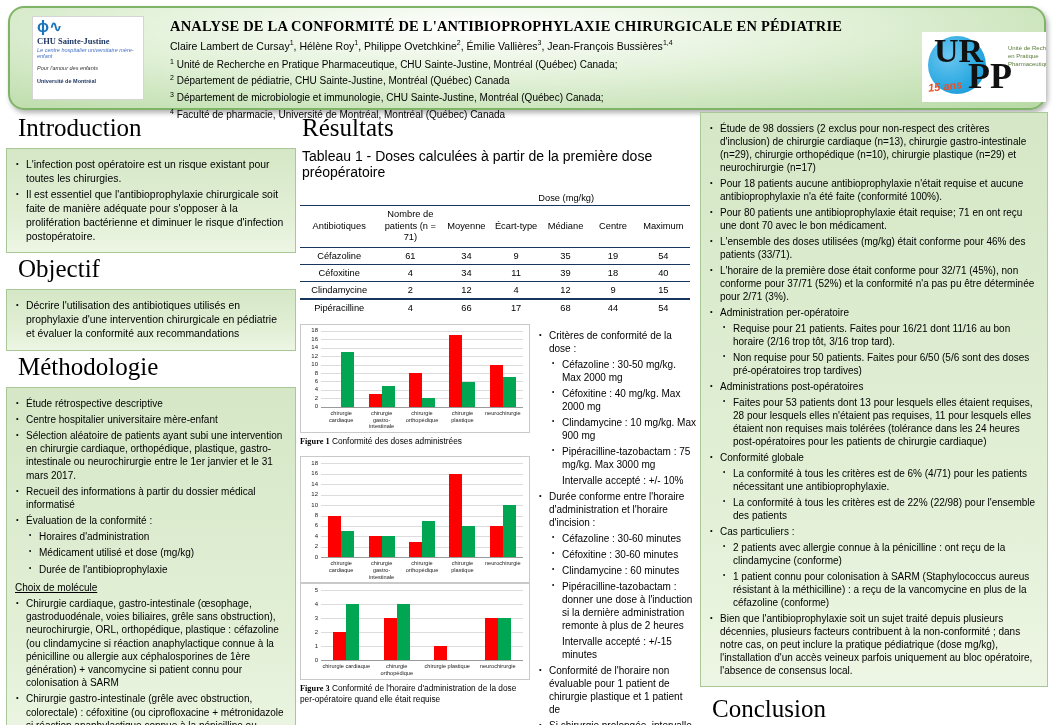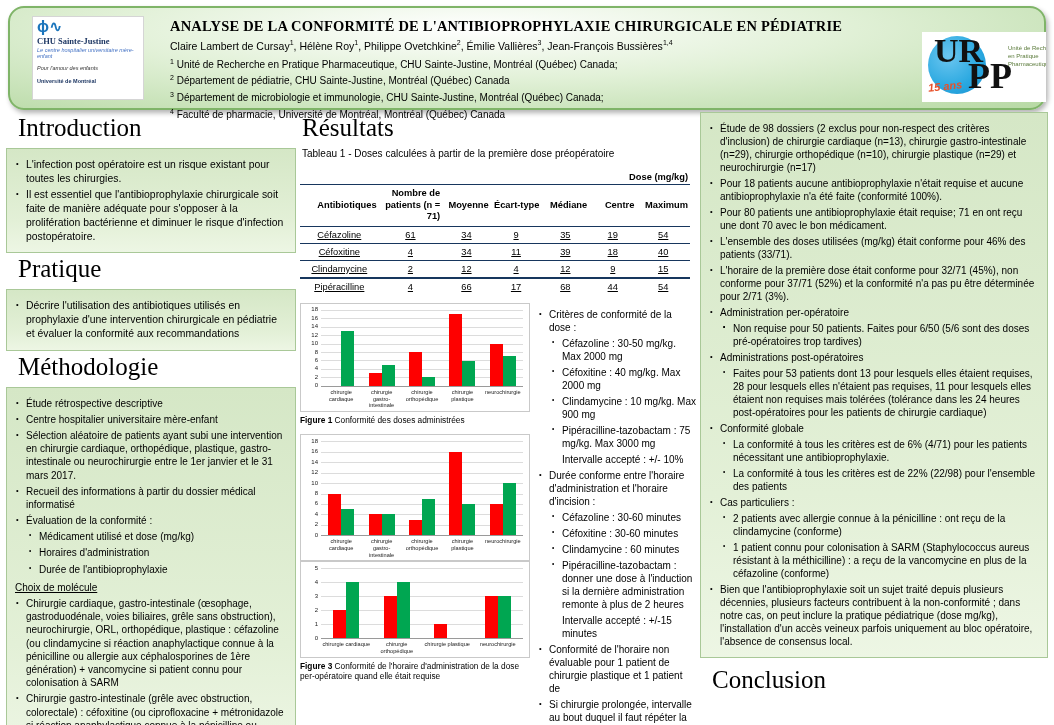--- a/index.html
+++ b/index.html
@@ -29,43 +29,43 @@
   .cols{position:absolute;left:0;top:112px;width:1054px;box-sizing:border-box;padding:0 6px;display:grid;grid-template-columns:290px 396px 348px;gap:4px;}
   h2.sec{font-family:"Liberation Serif","DejaVu Serif",serif;font-weight:400;font-size:25px;margin:2px 0 6px 12px;}
   .greenbox{background:linear-gradient(180deg,#d5e7c6 0%,#e3f0d7 70%,#edf6e4 100%);border:1px solid #a9c898;padding:6px 8px;box-sizing:border-box;font-size:10.4px;line-height:1.32;}
   .li{position:relative;padding-left:11px;margin:3px 0;}
   .li .blt{position:absolute;left:1px;top:1px;font-size:7.5px;}
   .li.l2{margin-left:13px;}
   .li.l2 .blt{font-size:6.5px;}
   .note{margin:3px 0 3px 13px;padding-left:11px;}
   .subhead{text-decoration:underline;margin:5px 0 3px 0;}
   
-  .tcaption{font-size:10px;margin:2px 0 2px 2px;}
+  .tcaption{font-size:14px;margin:2px 0 2px 2px;}
   table.t1{border-collapse:collapse;width:390px;font-size:9.3px;margin-top:10px;}
   .t1 th,.t1 td{text-align:center;padding:3px 2px;}
-  .t1 thead th{font-weight:bold;text-align:right;}
+  .t1 thead th{font-weight:normal;}
   .t1 tr.spanrow th{border-bottom:1.5px solid #17365d;padding-bottom:2px;}
   .t1 tr.colsrow th{border-bottom:1.5px solid #17365d;line-height:1.25;}
-  .t1 tbody td{border-bottom:1px solid #17365d;text-decoration:underline;}
+  .t1 tbody td{border-bottom:1px solid #17365d;}
   .t1 tbody tr.thick td{border-bottom:2.5px solid #17365d;}
   .t1 tbody tr:last-child td{border-bottom:none;}
   .mid-split{display:flex;gap:8px;margin-top:8px;}
   .charts-col{width:230px;flex:none;}
   .criteria-col{flex:1;font-size:10px;line-height:1.3;padding-top:2px;}
   .chart{background:#fff;border:1px solid #c9c9c9;padding:6px 6px 2px 20px;position:relative;box-sizing:border-box;}
   .plot{position:relative;border-bottom:1px solid #9a9a9a;}
   .grid{position:absolute;left:0;right:0;height:1px;background:#dcdcdc;}
   .ytick{position:absolute;left:-15px;width:12px;text-align:right;font-size:6px;color:#222;}
   .groups{position:absolute;left:0;right:0;top:0;bottom:0;display:flex;}
   .grp{flex:1;display:flex;align-items:flex-end;justify-content:center;}
   .bar{width:13px;}
   .xlabels{display:flex;margin-top:2px;}
   .xl{flex:1;text-align:center;font-size:5.6px;line-height:1.2;color:#222;padding:0 1px;}
   .figcap{font-size:8.3px;line-height:1.25;margin:3px 0 9px 0;}
-  .figcap b{font-weight:bold;}
+  .figcap b{font-weight:bold;font-family:Liberation Serif, serif;}
   
   .findings{font-size:10px;line-height:1.3;min-height:478px;}
 </style>
 </head>
 <body>
 
 <header class="banner">
   <div class="chu-box">
     <div class="chu-glyph">ϕ∿</div>
     <div class="chu-name">CHU Sainte-Justine</div>
@@ -98,35 +98,35 @@
 
 <main class="cols">
 
   <section>
     <h2 class="sec">Introduction</h2>
     <div class="greenbox">
         <div class="li l1"><span class="blt">•</span><span>L'infection post opératoire est un risque existant pour toutes les chirurgies.</span></div>
         <div class="li l1"><span class="blt">•</span><span>Il est essentiel que l'antibioprophylaxie chirurgicale soit faite de manière adéquate pour s'opposer à la prolifération bactérienne et diminuer le risque d'infection postopératoire.</span></div>
       </div>
 
-    <h2 class="sec">Pratique</h2>
+    <h2 class="sec">Objectif</h2>
     <div class="greenbox">
         <div class="li l1"><span class="blt">•</span><span>Décrire l'utilisation des antibiotiques utilisés en prophylaxie d'une intervention chirurgicale en pédiatrie et évaluer la conformité aux recommandations</span></div>
       </div>
 
     <h2 class="sec">Méthodologie</h2>
     <div class="greenbox" style="font-size:10px;">
       <div>
           <div class="li l1"><span class="blt">•</span><span>Étude rétrospective descriptive</span></div>
           <div class="li l1"><span class="blt">•</span><span>Centre hospitalier universitaire mère-enfant</span></div>
           <div class="li l1"><span class="blt">•</span><span>Sélection aléatoire de patients ayant subi une intervention en chirurgie cardiaque, orthopédique, plastique, gastro-intestinale ou neurochirurgie entre le 1er janvier et le 31 mars 2017.</span></div>
           <div class="li l1"><span class="blt">•</span><span>Recueil des informations à partir du dossier médical informatisé</span></div>
           <div class="li l1"><span class="blt">•</span><span>Évaluation de la conformité :</span></div>
+          <div class="li l2"><span class="blt">•</span><span>Horaires d'administration</span></div>
           <div class="li l2"><span class="blt">•</span><span>Médicament utilisé et dose (mg/kg)</span></div>
-          <div class="li l2"><span class="blt">•</span><span>Horaires d'administration</span></div>
           <div class="li l2"><span class="blt">•</span><span>Durée de l'antibioprophylaxie</span></div>
         </div>
       <div class="subhead">Choix de molécule</div>
       <div>
           <div class="li l1"><span class="blt">•</span><span>Chirurgie cardiaque, gastro-intestinale (œsophage, gastroduodénale, voies biliaires, grêle sans obstruction), neurochirurgie, ORL, orthopédique, plastique : céfazoline (ou clindamycine si réaction anaphylactique connue à la pénicilline ou allergie aux céphalosporines de 1ère génération) + vancomycine si patient connu pour colonisation à SARM</span></div>
           <div class="li l1"><span class="blt">•</span><span>Chirurgie gastro-intestinale (grêle avec obstruction, colorectale) : céfoxitine (ou ciprofloxacine + métronidazole si réaction anaphylactique connue à la pénicilline ou allergie aux céphalosporines de 1ère génération)</span></div>
         </div>
     </div>
 
   </section>
@@ -371,21 +371,21 @@
   </section>
 
   <section>
     <div class="greenbox findings">
         <div class="li l1"><span class="blt">•</span><span>Étude de 98 dossiers (2 exclus pour non-respect des critères d'inclusion) de chirurgie cardiaque (n=13), chirurgie gastro-intestinale (n=29), chirurgie orthopédique (n=10), chirurgie plastique (n=29) et neurochirurgie (n=17)</span></div>
         <div class="li l1"><span class="blt">•</span><span>Pour 18 patients aucune antibioprophylaxie n'était requise et aucune antibioprophylaxie n'a été faite (conformité 100%).</span></div>
         <div class="li l1"><span class="blt">•</span><span>Pour 80 patients une antibioprophylaxie était requise; 71 en ont reçu une dont 70 avec le bon médicament.</span></div>
         <div class="li l1"><span class="blt">•</span><span>L'ensemble des doses utilisées (mg/kg) était conforme pour 46% des patients (33/71).</span></div>
         <div class="li l1"><span class="blt">•</span><span>L'horaire de la première dose était conforme pour 32/71 (45%), non conforme pour 37/71 (52%) et la conformité n'a pas pu être déterminée pour 2/71 (3%).</span></div>
         <div class="li l1"><span class="blt">•</span><span>Administration per-opératoire</span></div>
-        <div class="li l2"><span class="blt">•</span></div>
+        <div class="li l2"><span class="blt">•</span><span>Requise pour 21 patients. Faites pour 16/21 dont 11/16 au bon horaire (2/16 trop tôt, 3/16 trop tard).</span></div>
         <div class="li l2"><span class="blt">•</span><span>Non requise pour 50 patients. Faites pour 6/50 (5/6 sont des doses pré-opératoires trop tardives)</span></div>
         <div class="li l1"><span class="blt">•</span><span>Administrations post-opératoires</span></div>
         <div class="li l2"><span class="blt">•</span><span>Faites pour 53 patients dont 13 pour lesquels elles étaient requises, 28 pour lesquels elles n'étaient pas requises, 11 pour lesquels elles étaient non requises mais tolérées (tolérance dans les 24 heures post-opératoires pour les patients de chirurgie cardiaque)</span></div>
         <div class="li l1"><span class="blt">•</span><span>Conformité globale</span></div>
         <div class="li l2"><span class="blt">•</span><span>La conformité à tous les critères est de 6% (4/71) pour les patients nécessitant une antibioprophylaxie.</span></div>
         <div class="li l2"><span class="blt">•</span><span>La conformité à tous les critères est de 22% (22/98) pour l'ensemble des patients</span></div>
         <div class="li l1"><span class="blt">•</span><span>Cas particuliers :</span></div>
         <div class="li l2"><span class="blt">•</span><span>2 patients avec allergie connue à la pénicilline : ont reçu de la clindamycine (conforme)</span></div>
         <div class="li l2"><span class="blt">•</span><span>1 patient connu pour colonisation à SARM (Staphylococcus aureus résistant à la méthicilline) : a reçu de la vancomycine en plus de la céfazoline (conforme)</span></div>
         <div class="li l1"><span class="blt">•</span><span>Bien que l'antibioprophylaxie soit un sujet traité depuis plusieurs décennies, plusieurs facteurs contribuent à la non-conformité ; dans notre cas, on peut inclure la pratique pédiatrique (dose mg/kg), l'installation d'un accès veineux parfois uniquement au bloc opératoire, l'absence de consensus local.</span></div>

